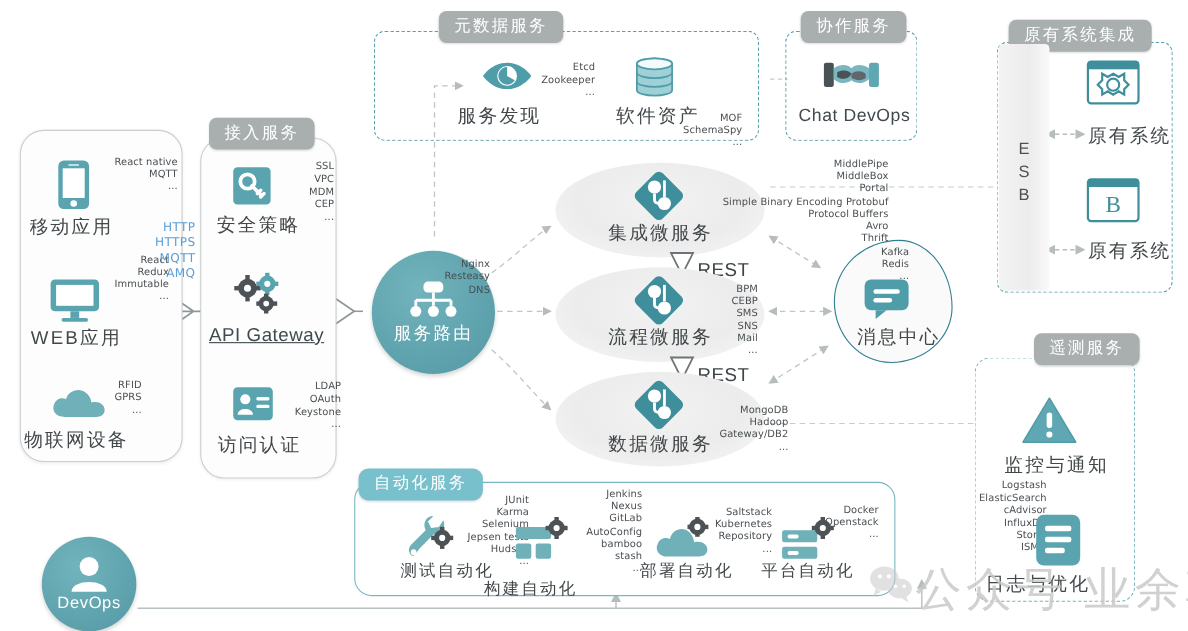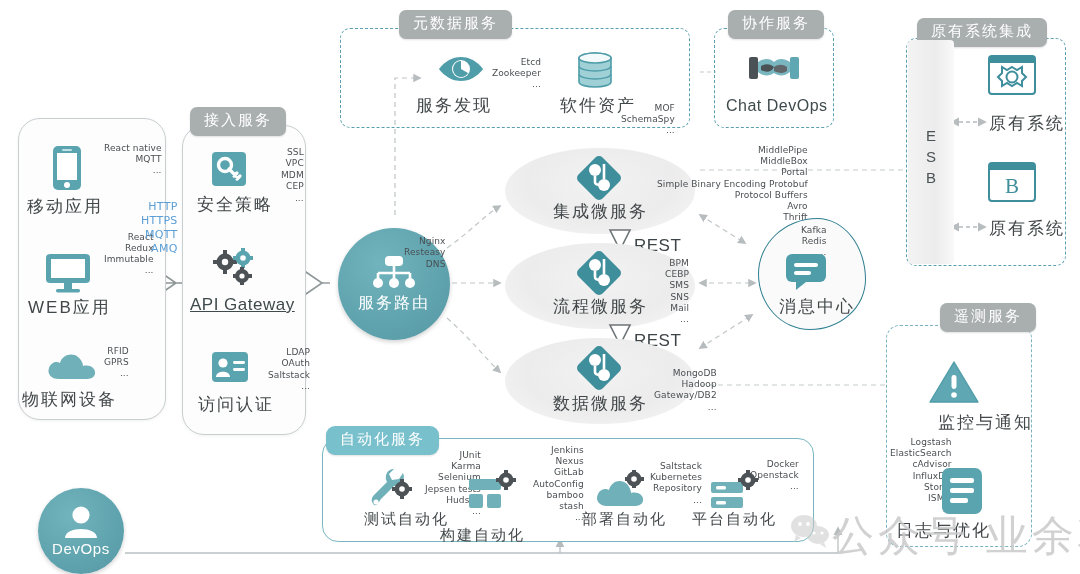--- a/index.html
+++ b/index.html
@@ -232,21 +232,21 @@
     <svg width="40" height="34" viewBox="0 0 40 34">
       <rect x="2" y="2" width="36" height="30" rx="4" fill="#59a4af"></rect>
       <circle cx="13" cy="13" r="4.6" fill="#ffffff"></circle>
       <path d="M6,27 C6,20 20,20 20,27 Z" fill="#ffffff"></path>
       <rect x="23" y="11" width="12" height="3" rx="1.4" fill="#ffffff"></rect>
       <rect x="23" y="18" width="12" height="3" rx="1.4" fill="#ffffff"></rect>
     </svg>
   </div>
   <div class="abs tags" style="left:268px;top:347px;font-size:9px;line-height:11.4px;">LDAP
 OAuth
-Saltstack
+Keystone
 ...</div>
   <div class="abs cn-label" style="left:198px;top:393px;">访问认证</div>
 
   <div class="circle-teal" style="left:338px;top:228px;width:112px;height:112px;">
     <span style="margin-bottom:2px;">
       <svg width="46" height="36" viewBox="0 0 46 36">
         <rect x="14" y="1" width="18" height="10" rx="4" fill="#ffffff"></rect>
         <path d="M23,11 L23,18 M7,18 L39,18 M7,18 L7,23 M23,18 L23,23 M39,18 L39,23" stroke="#ffffff" stroke-width="2.6" fill="none"></path>
         <circle cx="7" cy="28" r="5" fill="#ffffff"></circle>
         <circle cx="23" cy="28" r="5" fill="#ffffff"></circle>
@@ -414,21 +414,21 @@
   <div class="abs panel-dashed-soft" style="left:886px;top:325px;width:146px;height:222px;"></div>
   <div class="chip" style="left:912px;top:303px;margin-left:28px;">遥测服务</div>
 
   <div class="ico" style="left:928px;top:360px;">
     <svg width="52" height="44" viewBox="0 0 52 44">
       <path d="M26,2 L50,42 L2,42 Z" fill="#5fa7b2" stroke="#4f9da9" stroke-width="1.4" stroke-linejoin="round"></path>
       <rect x="23.5" y="15" width="5" height="14" rx="2.4" fill="#ffffff"></rect>
       <circle cx="26" cy="35" r="2.8" fill="#ffffff"></circle>
     </svg>
   </div>
-  <div class="abs cn-label" style="left:938px;top:411px;">监控与通知</div>
+  <div class="abs cn-label" style="left:913px;top:411px;">监控与通知</div>
 
   <div class="abs tags" style="left:890px;top:437px;font-size:9px;line-height:11.2px;">Logstash
 ElasticSearch
 cAdvisor
 InfluxDB
 Storm
 ISMG
 ...</div>
   <div class="ico" style="left:940px;top:466px;">
     <svg width="44" height="50" viewBox="0 0 44 50">

